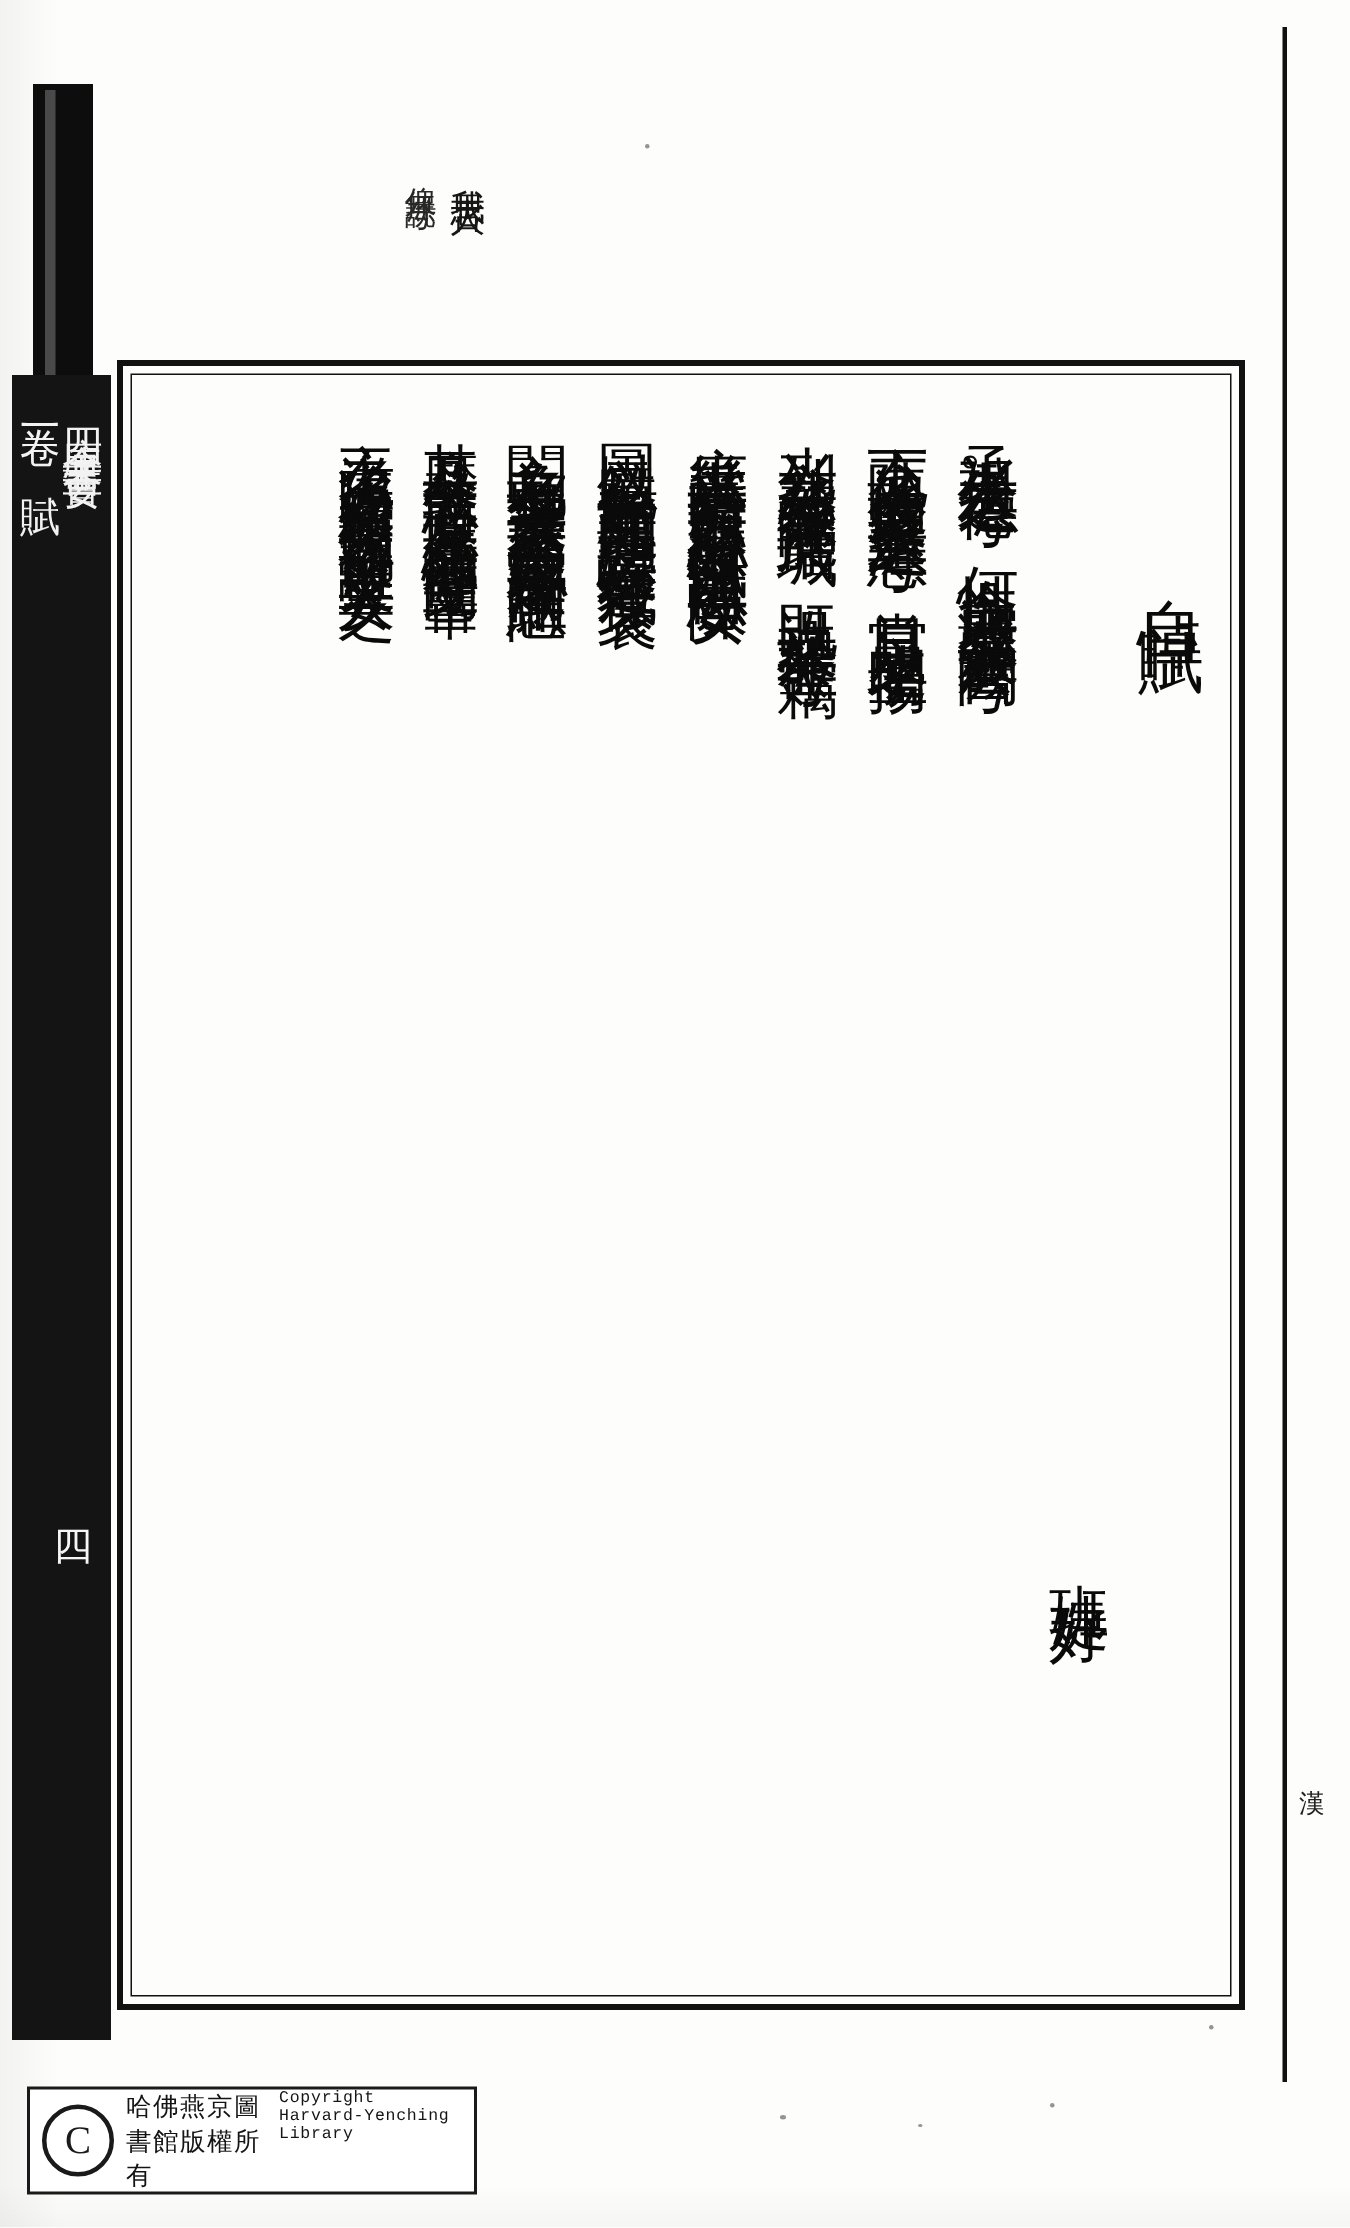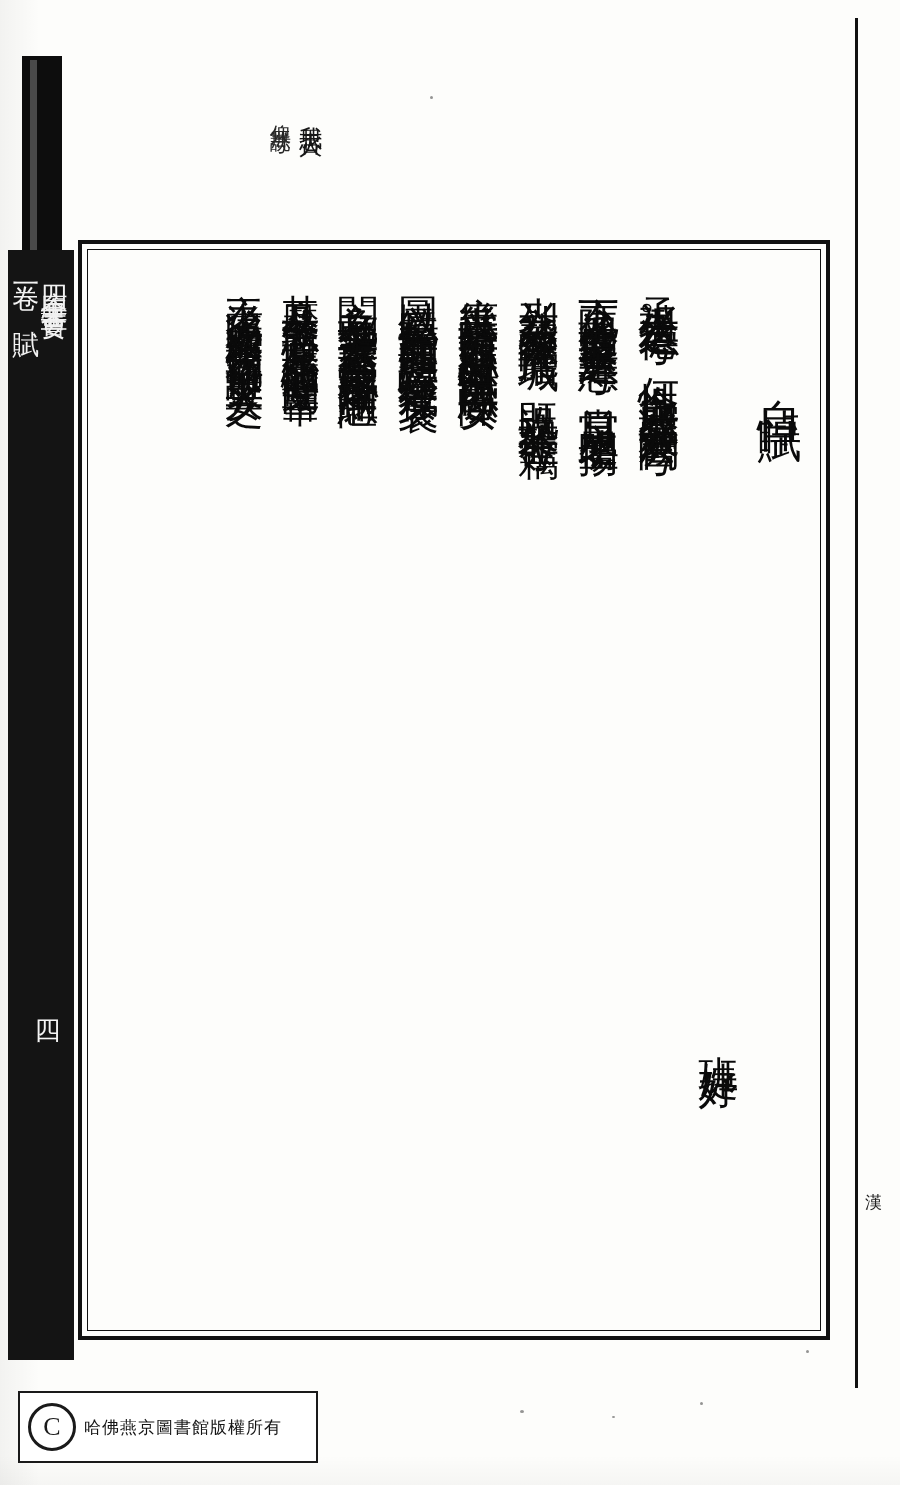--- a/index.html
+++ b/index.html
@@ -290,20 +290,21 @@
     <div class="col narrow">其靡及兮敢舍心而忘兹歷年歲而悼懼兮閔蕃華</div>
     <div class="col narrow">之不滋痛陽祿與柘館兮仍褵褷而離災豈妾人之</div>
   </div>
 
   <div class="author-note">漢</div>
 
   <div class="stamp">
     <div class="c-mark">C</div>
     <div class="s-text">
       <div class="s-cn">哈佛燕京圖書館版權所有</div>
+      <div class="s-en">Copyright Harvard-Yenching Library</div>
     </div>
   </div>
 
   <div class="speck" style="left:430px; top:96px; width:3px; height:3px;"></div>
   <div class="speck" style="left:520px; top:1410px; width:4px; height:3px;"></div>
   <div class="speck" style="left:700px; top:1402px; width:3px; height:3px;"></div>
   <div class="speck" style="left:612px; top:1416px; width:3px; height:2px;"></div>
   <div class="speck" style="left:806px; top:1350px; width:3px; height:3px;"></div>
 
 </div>

